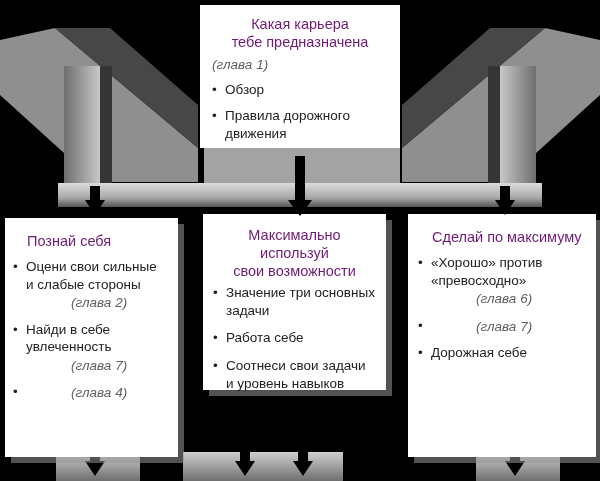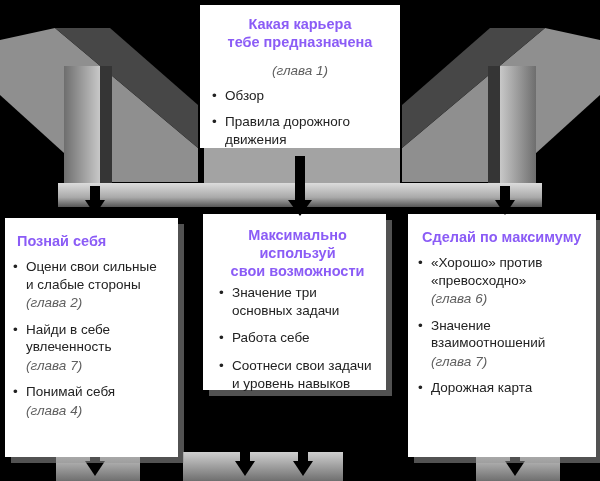--- a/index.html
+++ b/index.html
@@ -38,27 +38,27 @@
     border-top:15px solid #000;}
   .z4{z-index:4;}
   
   .box{
     position:absolute;background:#fff;z-index:5;color:#222;
     box-shadow:6px 6px 0 rgba(150,150,150,.55);
     font-size:13.5px;line-height:1.3;
   }
   .box-top{left:200px;top:5px;width:200px;height:143px;box-shadow:none;padding:10px 12px;box-sizing:border-box;}
   .box-left{left:5px;top:218px;width:173px;height:239px;padding:14px 10px 10px 8px;box-sizing:border-box;}
-  .box-mid{left:203px;top:214px;width:183px;height:176px;padding:12px 10px 10px 16px;box-sizing:border-box;}
+  .box-mid{left:203px;top:214px;width:183px;height:176px;padding:12px 10px 10px 10px;box-sizing:border-box;}
   .box-right{left:408px;top:214px;width:188px;height:243px;padding:14px 8px 10px 10px;box-sizing:border-box;}
-  .title{font-weight:bold;color:#8b5cf6;font-size:14.5px;line-height:1.25;}
+  .title{font-weight:normal;color:#701a75;font-size:14.5px;line-height:1.25;}
   .title-center{text-align:center;}
-  .side-title{margin:0 0 8px 4px;}
-  .chapter{font-style:italic;color:#5f5f5f;}
-  .chapter-center{text-align:center;margin:11px 0 7px 0;}
+  .side-title{margin:0 0 8px 14px;}
+  .chapter{font-style:italic;color:#5f5f5f;margin-left:45px;}
+  .chapter-center{text-align:left;margin:5px 0 7px 0;}
   .items{margin-top:4px;}
   .item{display:flex;margin:0 0 9px 0;}
   .bullet{flex:0 0 13px;color:#222;}
   .itext{flex:1;}
   .item .chapter{margin-top:1px;}
   .mid-items .item{margin-bottom:10px;}
 </style>
 </head>
 <body>
 
@@ -130,21 +130,20 @@
       <div class="item">
         <span class="bullet">•</span>
         <div class="itext">
           <span>Найди в себе увлеченность</span>
           <div class="chapter">(глава 7)</div>
         </div>
       </div>
       <div class="item">
         <span class="bullet">•</span>
         <div class="itext">
-          <span>Понимай себя</span>
           <div class="chapter">(глава 4)</div>
         </div>
       </div>
     </div>
   </div>
 
   <div class="box box-mid">
     <div class="title title-center">
       <span style="display:block">Максимально используй</span>
       <span style="display:block">свои возможности</span>
@@ -171,26 +170,25 @@
       <div class="item">
         <span class="bullet">•</span>
         <div class="itext">
           <span>«Хорошо» против «превосходно»</span>
           <div class="chapter">(глава 6)</div>
         </div>
       </div>
       <div class="item">
         <span class="bullet">•</span>
         <div class="itext">
-          <span>Значение взаимоотношений</span>
           <div class="chapter">(глава 7)</div>
         </div>
       </div>
       <div class="item">
         <span class="bullet">•</span>
         <div class="itext">
-          <span>Дорожная карта</span>
+          <span>Дорожная себе</span>
         </div>
       </div>
     </div>
   </div>
 
 </div>
 
 </body></html>

